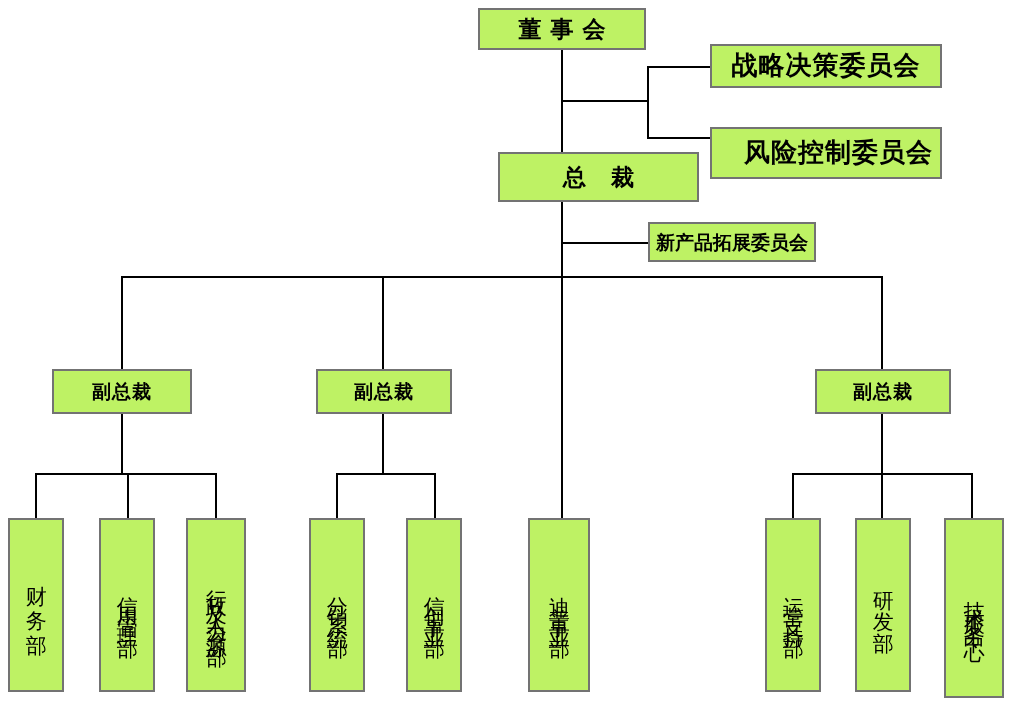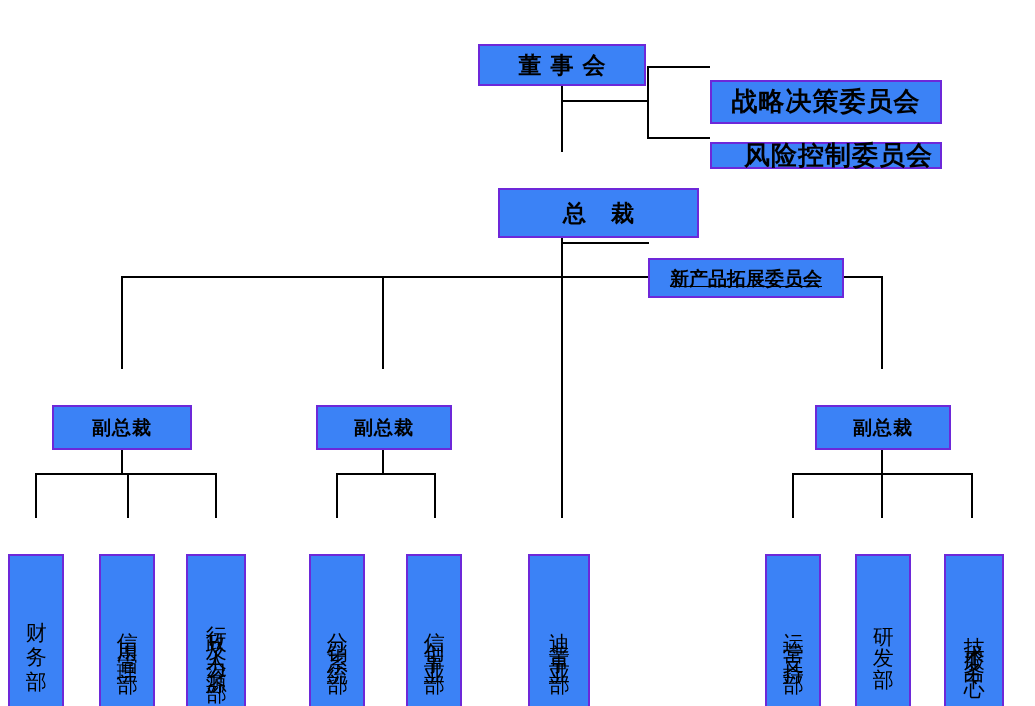--- a/index.html
+++ b/index.html
@@ -11,28 +11,27 @@
     position: relative;
     width: 1035px;
     height: 706px;
     background: #ffffff;
     font-family: "Liberation Serif", "DejaVu Serif", serif;
     overflow: hidden;
   }
   .node {
     position: absolute;
     box-sizing: border-box;
-    border: 2px solid #6d28d9;
-    background: #3b82f6;
+    border: 2px solid #737373;
+    background: #bef264;
     display: flex;
     align-items: center;
     justify-content: center;
     color: #000000;
     z-index: 3;
-    margin-top: 36px;
   }
   .node-label {
     display: block;
     text-align: center;
     line-height: 1.0;
     white-space: pre;
   }
   
   .node.horiz .node-label {
     font-size: 23px;
@@ -129,29 +128,29 @@
   <div class="line v" style="left:971px; top:473px; height:45px;"></div>
 
   <div class="node horiz spaced" style="left:478px; top:8px; width:168px; height:42px;">
     <span class="node-label">董事会</span>
   </div>
 
   <div class="node committee" style="left:710px; top:44px; width:232px; height:44px;">
     <span class="node-label">战略决策委员会</span>
   </div>
 
-  <div class="node committee" style="left:710px; top:106px; width:232px; height:27px;padding-left:25px;">
+  <div class="node committee" style="left:710px; top:127px; width:232px; height:52px;padding-left:25px;">
     <span class="node-label">风险控制委员会</span>
   </div>
 
   <div class="node horiz spaced2" style="left:498px; top:152px; width:201px; height:50px;">
     <span class="node-label">总裁</span>
   </div>
 
-  <div class="node committee small" style="left:648px; top:222px; width:196px; height:40px;text-decoration:underline;">
+  <div class="node committee small" style="left:648px; top:222px; width:168px; height:40px;">
     <span class="node-label">新产品拓展委员会</span>
   </div>
 
   <div class="node vp" style="left:52px; top:369px; width:140px; height:45px;">
     <span class="node-label">副总裁</span>
   </div>
 
   <div class="node vp" style="left:316px; top:369px; width:136px; height:45px;">
     <span class="node-label">副总裁</span>
   </div>

